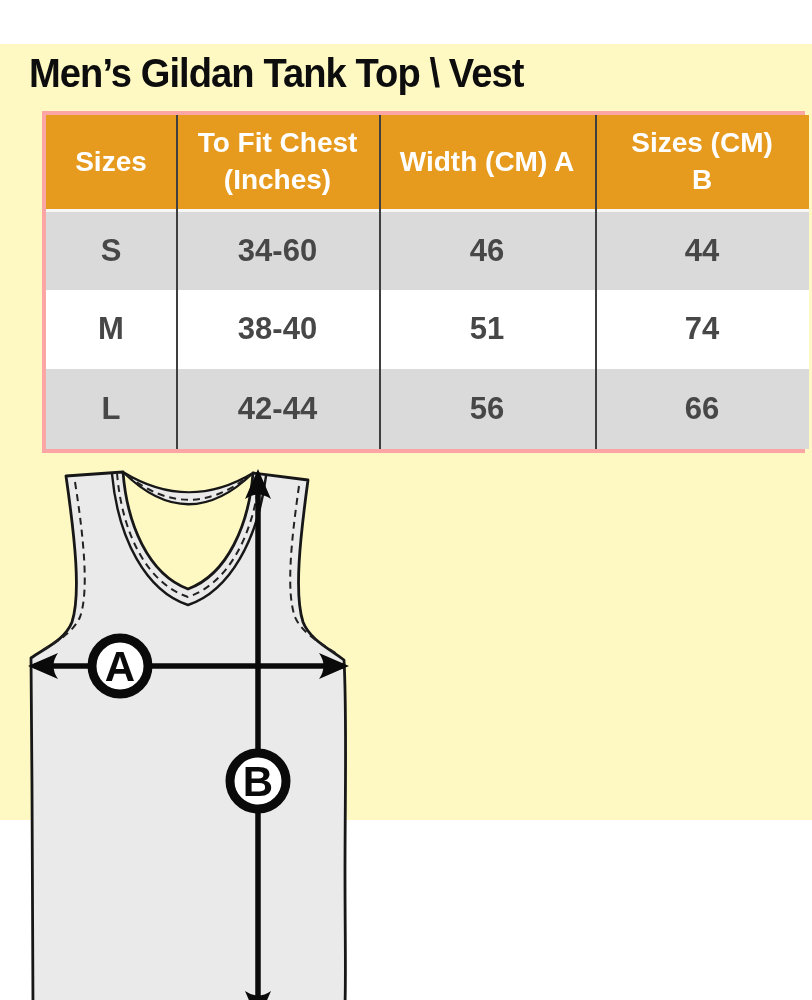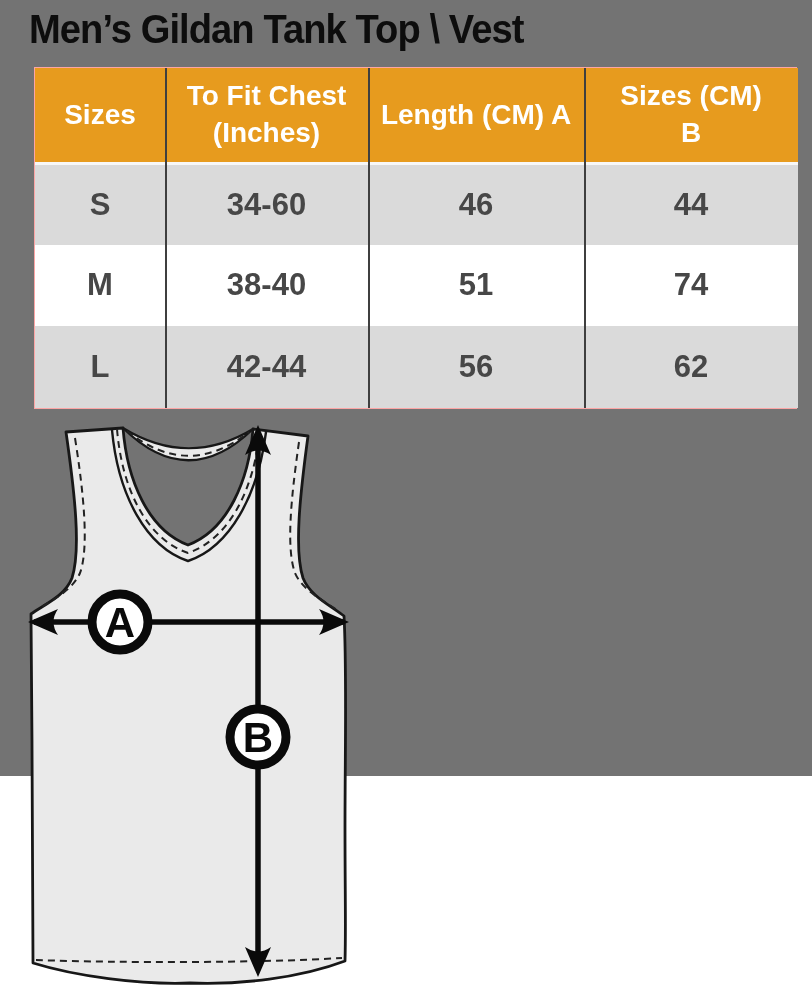--- a/index.html
+++ b/index.html
@@ -1,29 +1,29 @@
 <!DOCTYPE html>
 <html><head>
 <meta charset="utf-8">
 <style>
   * { margin: 0; padding: 0; box-sizing: border-box; }
   html, body { width: 812px; height: 1000px; background: #ffffff; overflow: hidden;
     font-family: "Liberation Sans", sans-serif; }
-  .page { position: relative; width: 812px; height: 776px; background: #737373; }
+  .page { position: relative; width: 812px; height: 776px; background: #fef9c3; margin-top: 44px; }
 
   .title {
     position: absolute; left: 29px; top: 6px;
     font-size: 41px; font-weight: bold; color: #0d0d0d;
     letter-spacing: -1px; white-space: nowrap;
     transform: scaleX(0.93); transform-origin: left center;
   }
 
   .table-wrap {
-    position: absolute; left: 34px; top: 67px; width: 763px; height: 342px;
-    border: 1px solid #fca5a5;
+    position: absolute; left: 42px; top: 67px; width: 763px; height: 342px;
+    border: 4px solid #fca5a5;
   }
   table.size-table { width: 100%; height: 100%; border-collapse: collapse; table-layout: fixed; }
   table.size-table th {
     background: #E79B1E; color: #ffffff; font-weight: bold; font-size: 28px;
     line-height: 1.3; text-align: center; vertical-align: middle;
     height: 95px; border-bottom: 3px solid #f7f7f7; padding: 2px 8px;
   }
   table.size-table td {
     text-align: center; vertical-align: middle; font-weight: bold;
     font-size: 31px; color: #474747; height: 48px; padding: 0;
@@ -64,21 +64,21 @@
       <thead>
         <tr>
           <th>
             <div>Sizes</div>
           </th>
           <th>
             <div>To Fit Chest</div>
             <div>(Inches)</div>
           </th>
           <th>
-            <div>Length (CM) A</div>
+            <div>Width (CM) A</div>
           </th>
           <th>
             <div>Sizes  (CM)</div>
             <div>B</div>
           </th>
         </tr>
       </thead>
       <tbody>
         <tr class="row-gray">
           <td>S</td>
@@ -89,21 +89,21 @@
         <tr class="row-white">
           <td>M</td>
           <td>38-40</td>
           <td>51</td>
           <td>74</td>
         </tr>
         <tr class="row-gray">
           <td>L</td>
           <td>42-44</td>
           <td>56</td>
-          <td>62</td>
+          <td>66</td>
         </tr>
       </tbody>
     </table>
   </div>
 
   <svg class="vest-svg" viewBox="0 0 400 590">
 
     <path d="M66,22 L123,18
          C127,70 148,120 188,135
          C228,120 249,70 253,19

